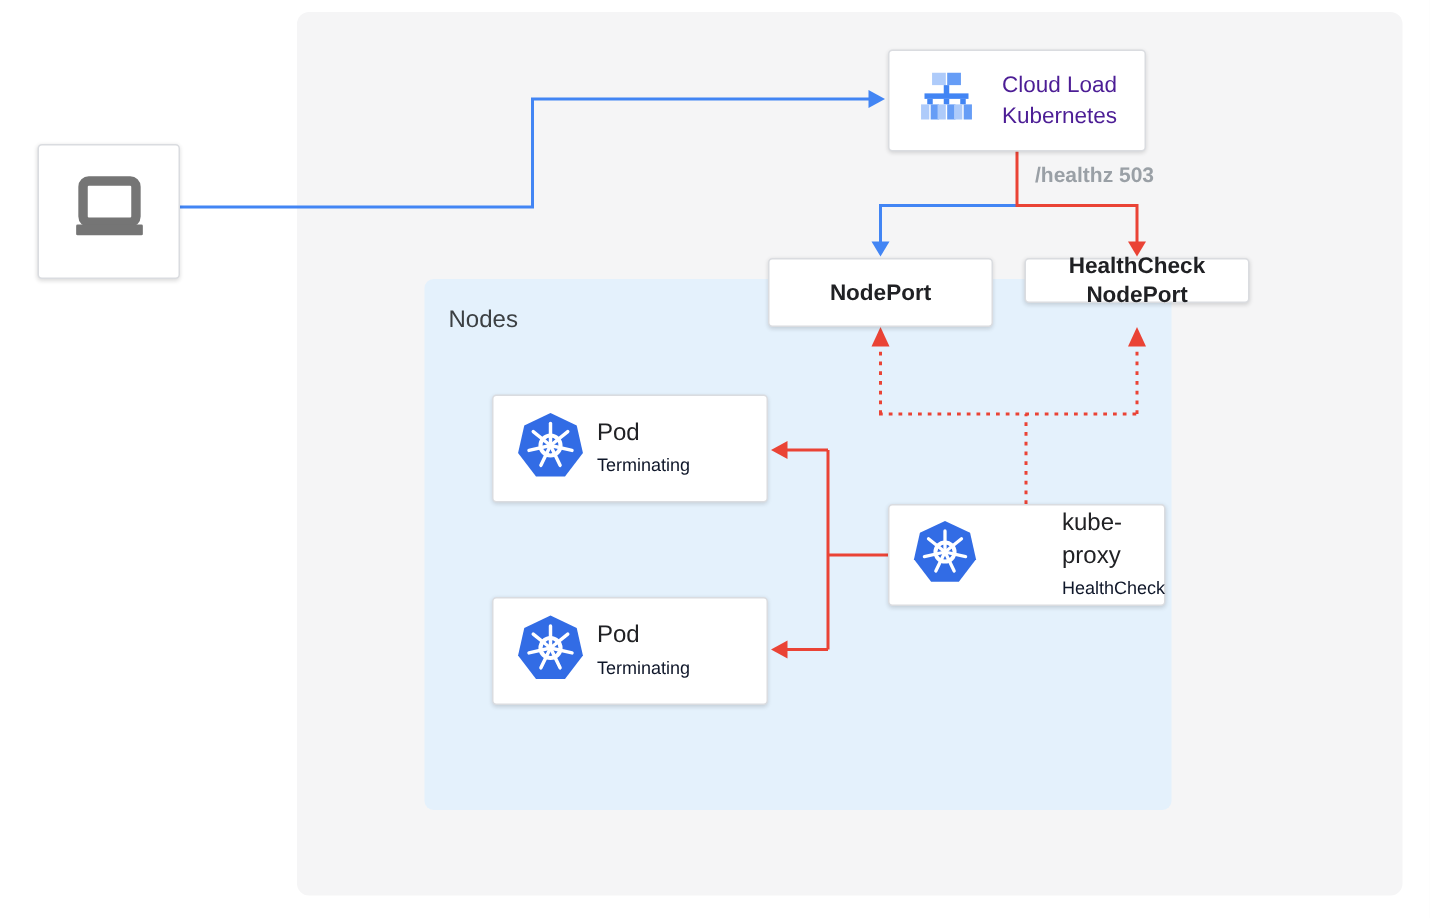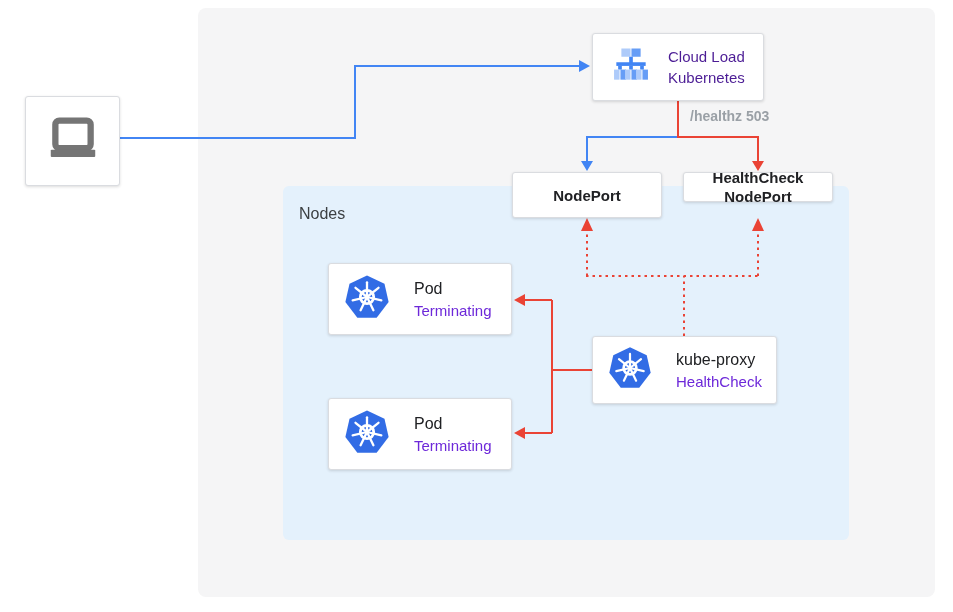--- a/index.html
+++ b/index.html
@@ -1,41 +1,41 @@
 <!DOCTYPE html>
 <html><head>
 <meta charset="utf-8">
 <style>
   html,body{margin:0;padding:0;background:#ffffff;font-family:"Liberation Sans",sans-serif;}
   .canvas{position:relative;width:953px;height:612px;background:#ffffff;overflow:hidden;}
 
   .outer-bg{position:absolute;left:198px;top:8px;width:737px;height:589px;background:#f5f5f6;border-radius:8px;z-index:0;}
-  .nodes-container{position:absolute;left:283px;top:186px;width:566px;height:354px;background:#e4f1fc;border-radius:6px;z-index:1;}
+  .nodes-container{position:absolute;left:283px;top:186px;width:498px;height:354px;background:#e4f1fc;border-radius:6px;z-index:1;}
   .nodes-label{position:absolute;left:16px;top:19px;font-size:16px;color:#3c4043;}
 
   .connector-layer{position:absolute;left:0;top:0;width:953px;height:612px;z-index:2;}
 
   .box{position:absolute;background:#ffffff;border:1px solid #dadce0;border-radius:3px;box-shadow:0 1px 3px rgba(0,0,0,.14);z-index:3;box-sizing:border-box;}
 
   .laptop-box{left:25px;top:96px;width:95px;height:90px;display:flex;align-items:center;justify-content:center;}
 
   .clb-box{left:592px;top:33px;width:172px;height:68px;display:flex;align-items:center;padding-left:16px;}
   .clb-text{margin-left:15px;font-size:15px;line-height:21px;color:#4c1d95;}
 
   .port-box{display:flex;flex-direction:column;align-items:center;justify-content:center;font-size:15px;font-weight:700;color:#202124;line-height:19px;text-align:center;}
   .nodeport-box{left:512px;top:172px;width:150px;height:46px;}
   .healthcheck-box{left:683px;top:172px;width:150px;height:30px;text-align:right;}
 
   .unit-box{display:flex;align-items:center;padding-left:15px;}
   .pod1-box{left:328px;top:263px;width:184px;height:72px;}
   .pod2-box{left:328px;top:398px;width:184px;height:72px;}
-  .kubeproxy-box{left:592px;top:336px;width:185px;height:68px;}
-  .unit-text{margin-left:24px;}
+  .kubeproxy-box{left:592px;top:336px;width:185px;height:68px;gap:48px;}
+  .unit-text{margin-left:8px;}
   .unit-title{font-size:16px;color:#202124;line-height:22px;}
-  .unit-sub{font-size:15px;color:#6d28d9;line-height:21px;}
+  .unit-sub{font-size:12px;color:#0f172a;line-height:21px;}
 
   .healthz-label{position:absolute;left:690px;top:108px;font-size:14px;font-weight:700;color:#9aa0a6;z-index:3;}
 </style>
 </head>
 <body>
 
 <div class="canvas">
 
   <div class="outer-bg"></div>
 

